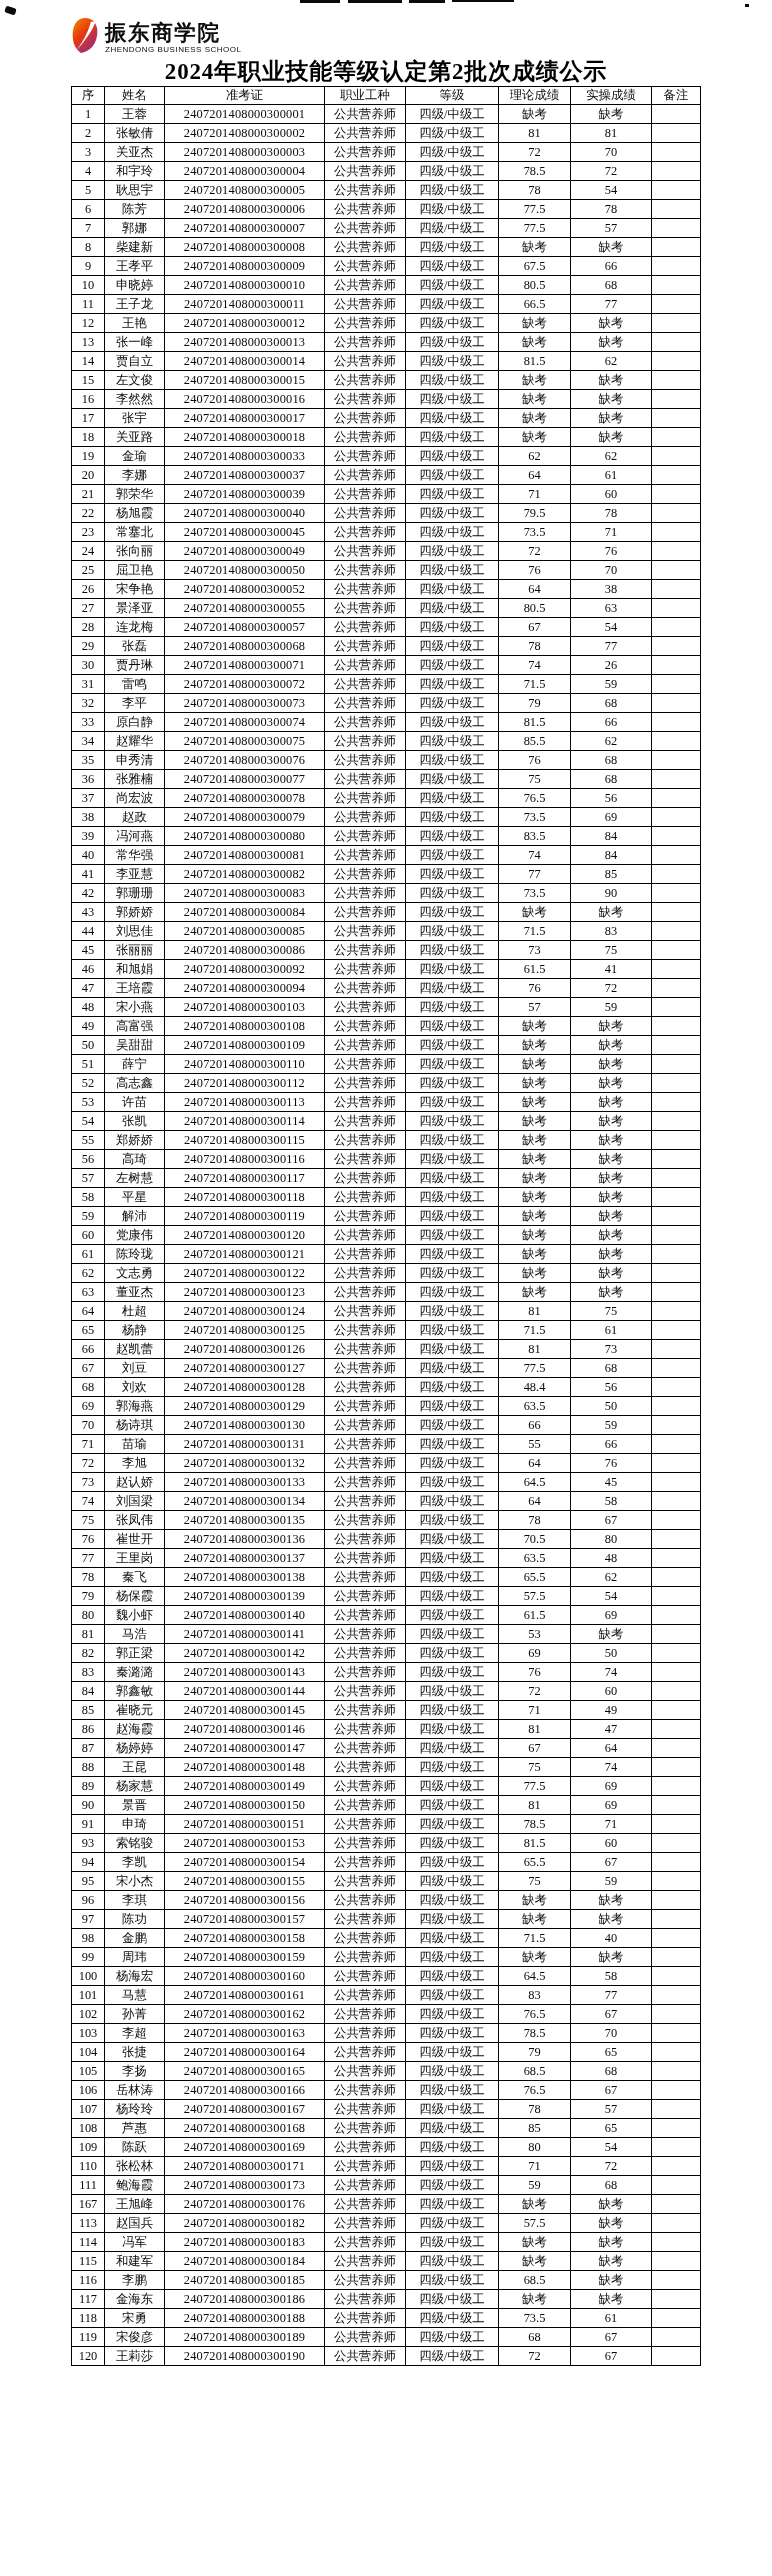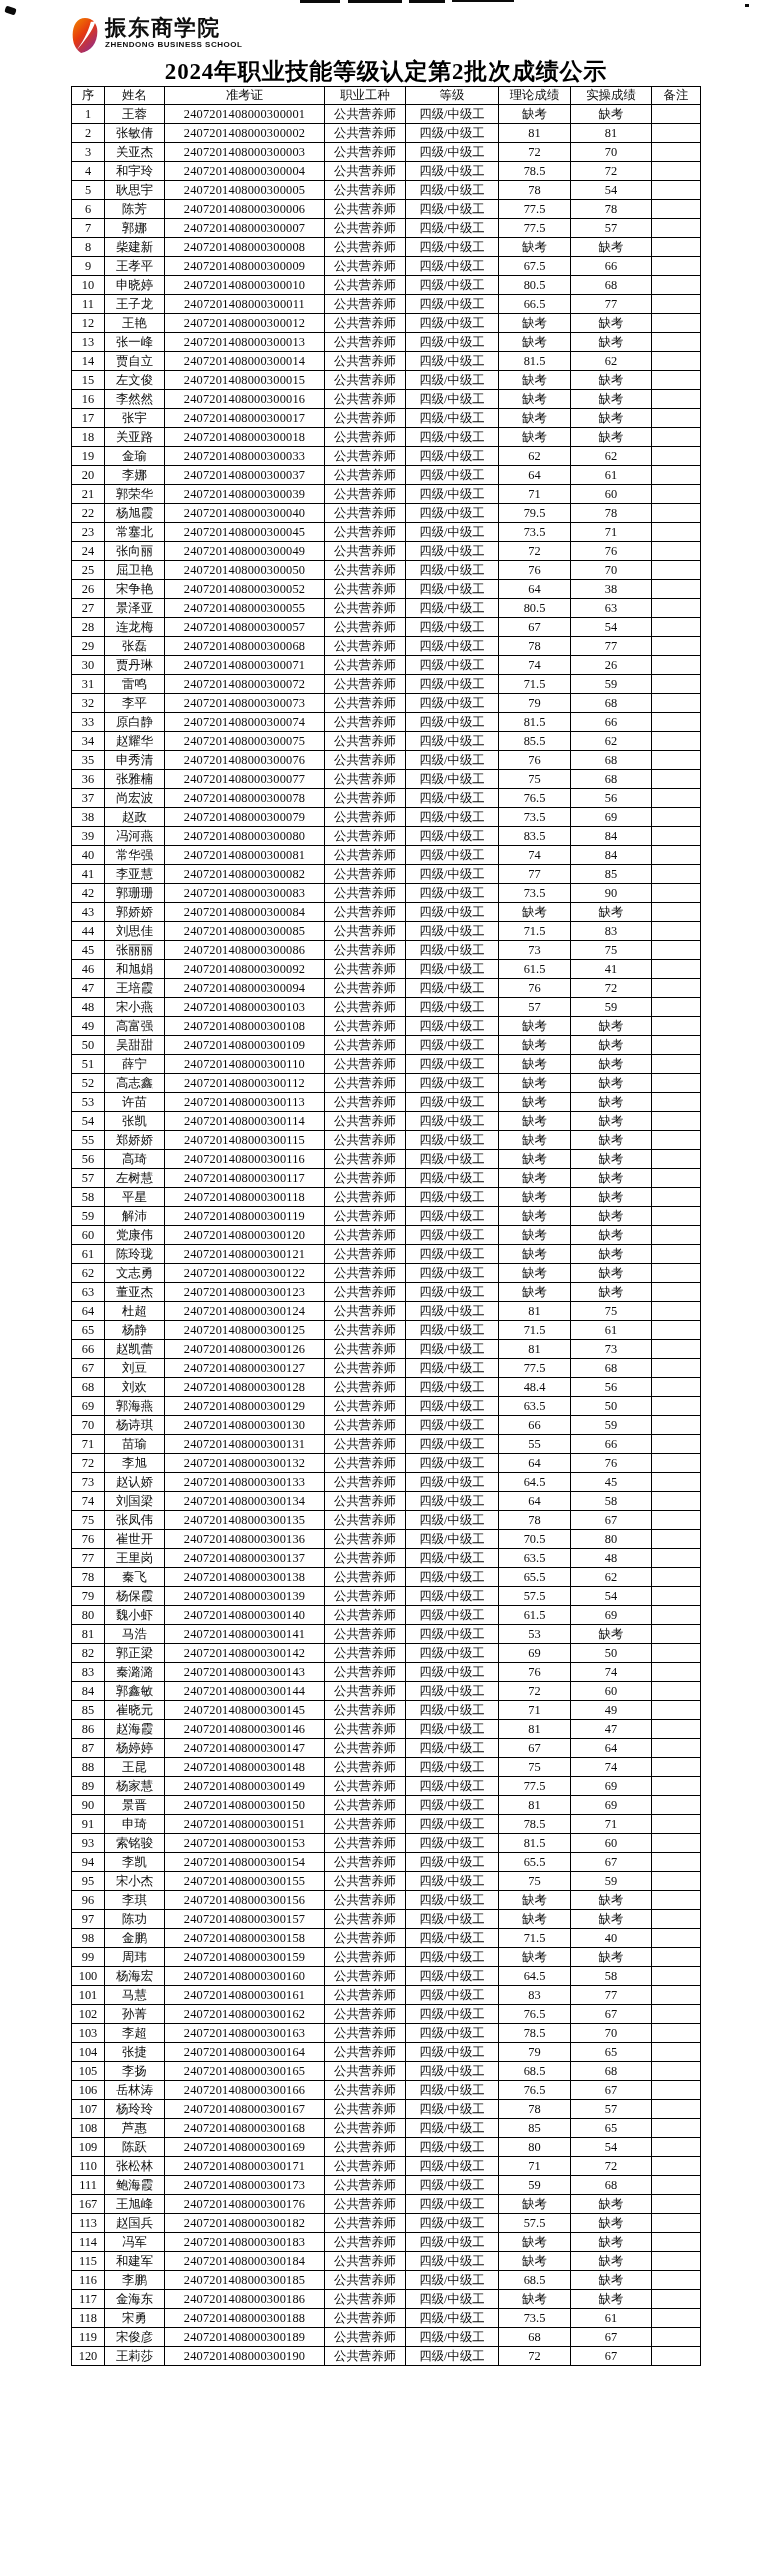--- a/index.html
+++ b/index.html
@@ -10,26 +10,26 @@
   
   .speck{position:absolute;background:#0a0a0a;}
   .speck.blob{left:4.6px;top:7px;width:10.8px;height:7px;border-radius:2.3px;transform:rotate(18deg);}
   .speck.d1{left:300px;top:0;width:40px;height:3.1px;}
   .speck.d2{left:348px;top:0;width:54px;height:3.1px;}
   .speck.d3{left:409px;top:0;width:36px;height:3.1px;}
   .speck.d4{left:452px;top:0;width:62px;height:2.3px;}
   .speck.dot{left:745px;top:3.9px;width:3.9px;height:3.1px;}
 
   
-  .brand{position:absolute;left:72px;top:15.5px;display:flex;align-items:flex-start;}
+  .brand{position:absolute;left:72px;top:15.5px;display:flex;align-items:flex-end;}
   .brand-icon{width:26px;height:39px;display:block;}
   .brand-text{margin-left:7px;}
   .brand-cn{font-family:"Liberation Sans","DejaVu Sans",sans-serif;font-weight:bold;
             font-size:21.6px;line-height:23px;letter-spacing:1.5px;color:#0d0d0d;}
-  .brand-en{font-family:"Liberation Sans","DejaVu Sans",sans-serif;font-weight:bold;
+  .brand-en{font-family:"Liberation Sans","DejaVu Sans",sans-serif;font-weight:normal;
             font-size:8px;line-height:9.3px;letter-spacing:0.5px;color:#0d0d0d;margin-top:1.5px;}
 
   
   .title{position:absolute;left:71px;top:56px;width:630px;margin:0;text-align:center;
          font-size:23px;font-weight:bold;letter-spacing:0.8px;white-space:nowrap;}
 
   
   table.results{position:absolute;left:71px;top:86px;width:630px;
                 border-collapse:collapse;table-layout:fixed;
                 border:1.5px solid #000;}

